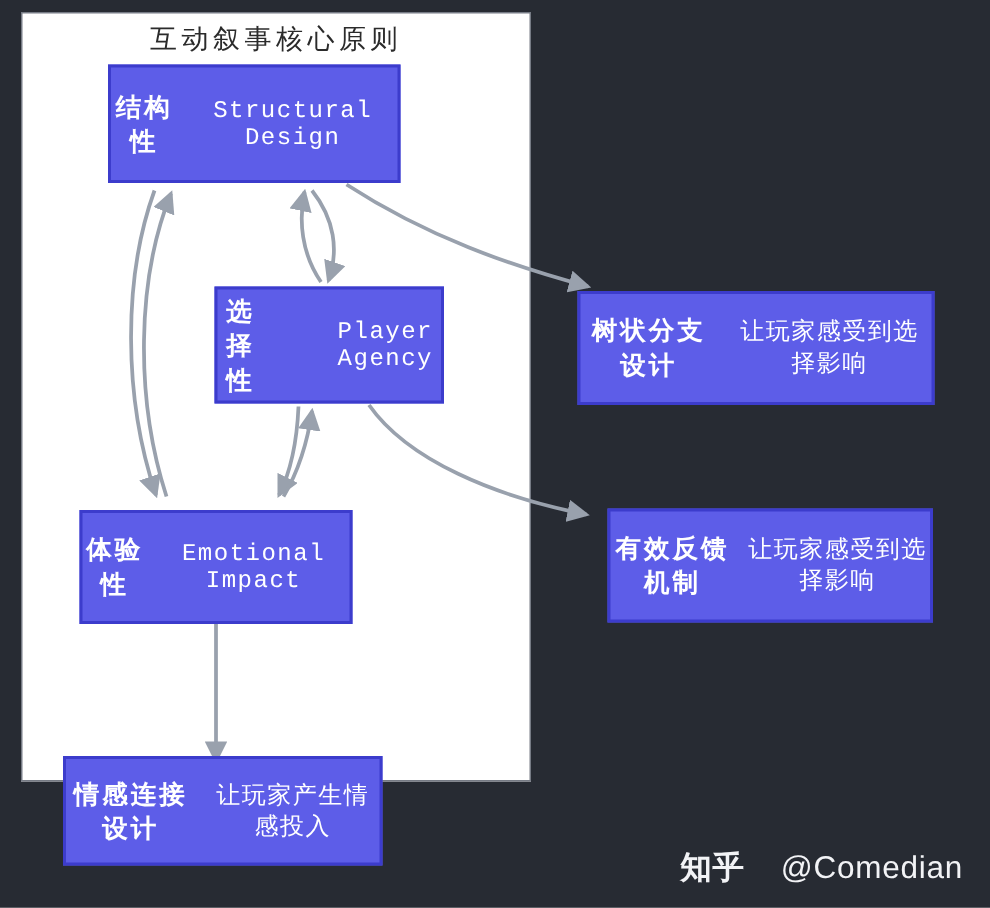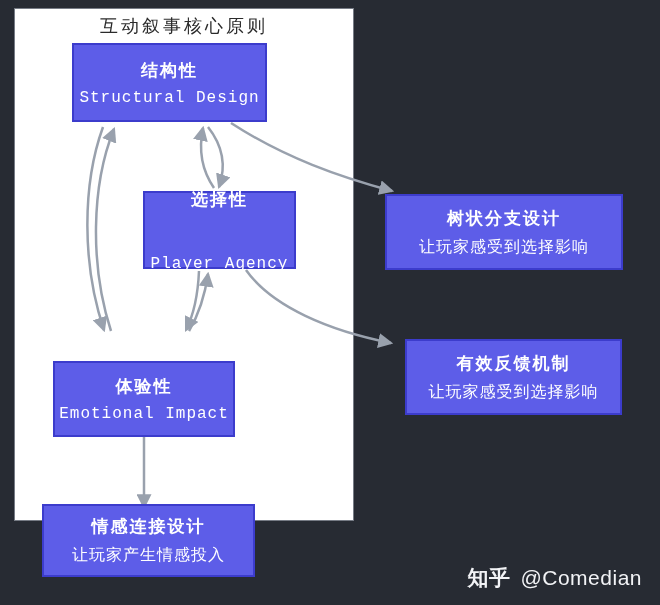--- a/index.html
+++ b/index.html
@@ -34,21 +34,21 @@
     width: 660px; height: 605px;
     pointer-events: none;
   }
   .node {
     position: absolute;
     background: #5d5de8;
     border: 2px solid #3c3ccc;
     box-sizing: border-box;
     color: #ffffff;
     display: flex;
-    flex-direction: column;
+    flex-direction: row;
     align-items: center;
     justify-content: center;
     gap: 7px;
     text-align: center;
   }
   .node .l1 {
     font-family: "Liberation Serif", "DejaVu Serif", serif;
     font-size: 17px;
     font-weight: bold;
     letter-spacing: 2px;
@@ -58,21 +58,21 @@
     font-size: 16px;
     letter-spacing: 1px;
   }
   .watermark {
     position: absolute;
     right: 18px; top: 564px;
     color: #f2f3f6;
     font-size: 21px;
     letter-spacing: 0.5px;
   }
-  .watermark .brand { font-weight: bold; margin-right: 10px; }
+  .watermark .brand { font-weight: bold; margin-right: 24px; }
 </style>
 </head>
 <body>
 
 <div class="stage">
 
   <div class="panel">
     <div class="panel-title">互动叙事核心原则</div>
   </div>
 
@@ -98,21 +98,21 @@
   <div class="node" style="left:72px; top:43px; width:195px; height:79px;">
     <div class="l1">结构性</div>
     <div class="l2">Structural Design</div>
   </div>
 
   <div class="node" style="left:143px; top:191px; width:153px; height:78px;gap:44px;">
     <div class="l1">选择性</div>
     <div class="l2">Player Agency</div>
   </div>
 
-  <div class="node" style="left:53px; top:340px; width:182px; height:76px;margin-top:21px;">
+  <div class="node" style="left:53px; top:340px; width:182px; height:76px;">
     <div class="l1">体验性</div>
     <div class="l2">Emotional Impact</div>
   </div>
 
   <div class="node" style="left:385px; top:194px; width:238px; height:76px;">
     <div class="l1">树状分支设计</div>
     <div class="l2">让玩家感受到选择影响</div>
   </div>
 
   <div class="node" style="left:405px; top:339px; width:217px; height:76px;">

